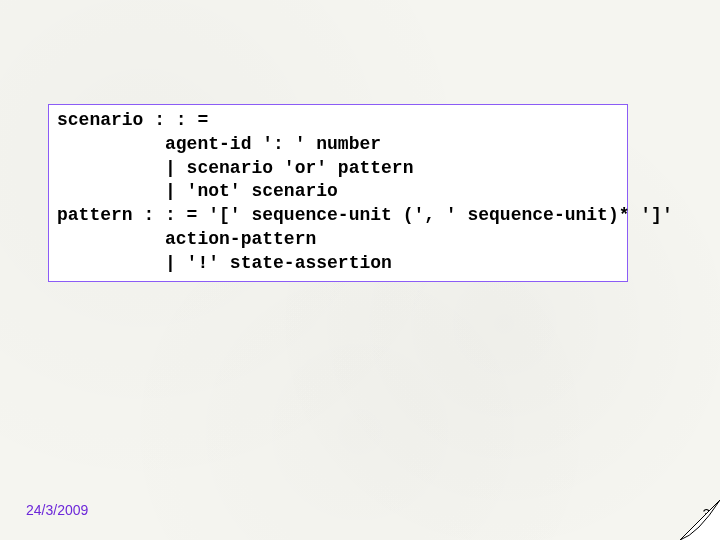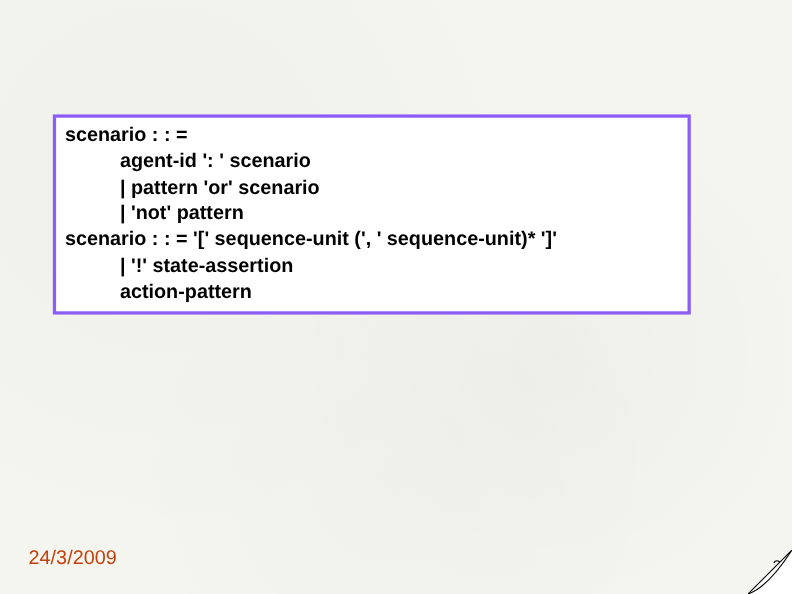--- a/index.html
+++ b/index.html
@@ -14,38 +14,39 @@
       radial-gradient(circle at 50% 80%, rgba(0,0,0,0.015) 0%, transparent 45%);
     font-family: Arial, Helvetica, sans-serif;
     position: relative;
     overflow: hidden;
   }
   .grammar-box {
     position: absolute;
     left: 48px;
     top: 104px;
     width: 580px;
-    border: 3px solid #8b5cf6;
+    border: 1px solid #8b5cf6;
     background: #ffffff;
     padding: 4px 8px 6px 8px;
     box-sizing: border-box;
+    font-family: Liberation Mono, monospace;
   }
   .line {
     font-weight: bold;
     font-size: 18px;
     line-height: 1.32;
     white-space: pre;
     color: #000;
   }
   .footer-date {
     position: absolute;
     left: 26px;
     bottom: 22px;
-    font-size: 18px;
-    color: #c2410c;
+    font-size: 14px;
+    color: #6d28d9;
   }
   .page-corner {
     position: absolute;
     right: 0;
     bottom: 0;
     width: 40px;
     height: 40px;
   }
   .page-corner svg {
     display: block;
@@ -56,26 +57,26 @@
     bottom: 18px;
     font-size: 14px;
     color: #000;
   }
 </style>
 </head>
 <body>
 
 <div class="grammar-box">
   <div class="line">scenario : : =</div>
-  <div class="line">          agent-id ': ' scenario</div>
-  <div class="line">          | pattern 'or' scenario</div>
-  <div class="line">          | 'not' pattern</div>
-  <div class="line">scenario : : = '[' sequence-unit (', ' sequence-unit)* ']'</div>
+  <div class="line">          agent-id ': ' number</div>
+  <div class="line">          | scenario 'or' pattern</div>
+  <div class="line">          | 'not' scenario</div>
+  <div class="line">pattern : : = '[' sequence-unit (', ' sequence-unit)* ']'</div>
+  <div class="line">          action-pattern</div>
   <div class="line">          | '!' state-assertion</div>
-  <div class="line">          action-pattern</div>
 </div>
 
 <div class="footer-date">24/3/2009</div>
 
 <div class="page-number">33</div>
 
 <div class="page-corner">
   <svg width="40" height="40" viewBox="0 0 40 40">
     <polygon points="40,0 40,40 0,40" fill="#ffffff" stroke="none"></polygon>
     <path d="M 0 40 L 40 0" stroke="#000" stroke-width="1" fill="none"></path>

